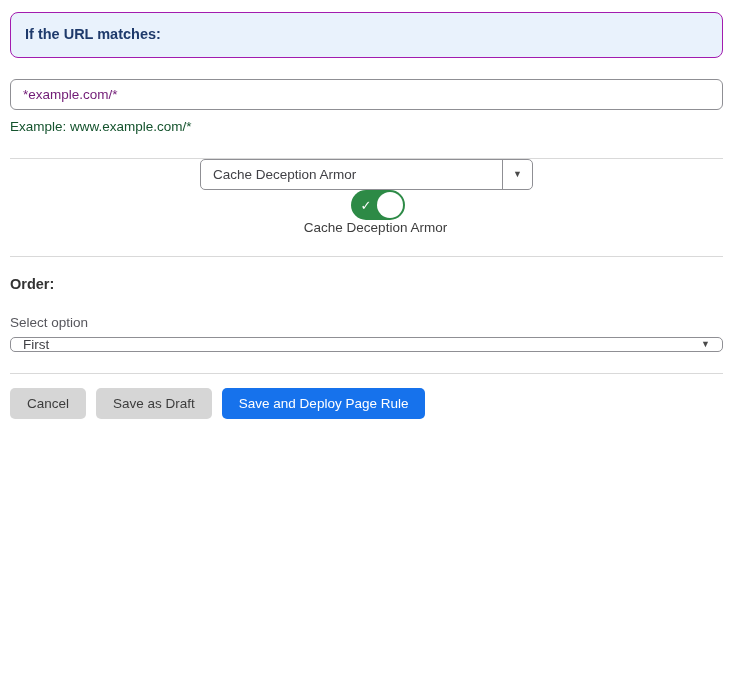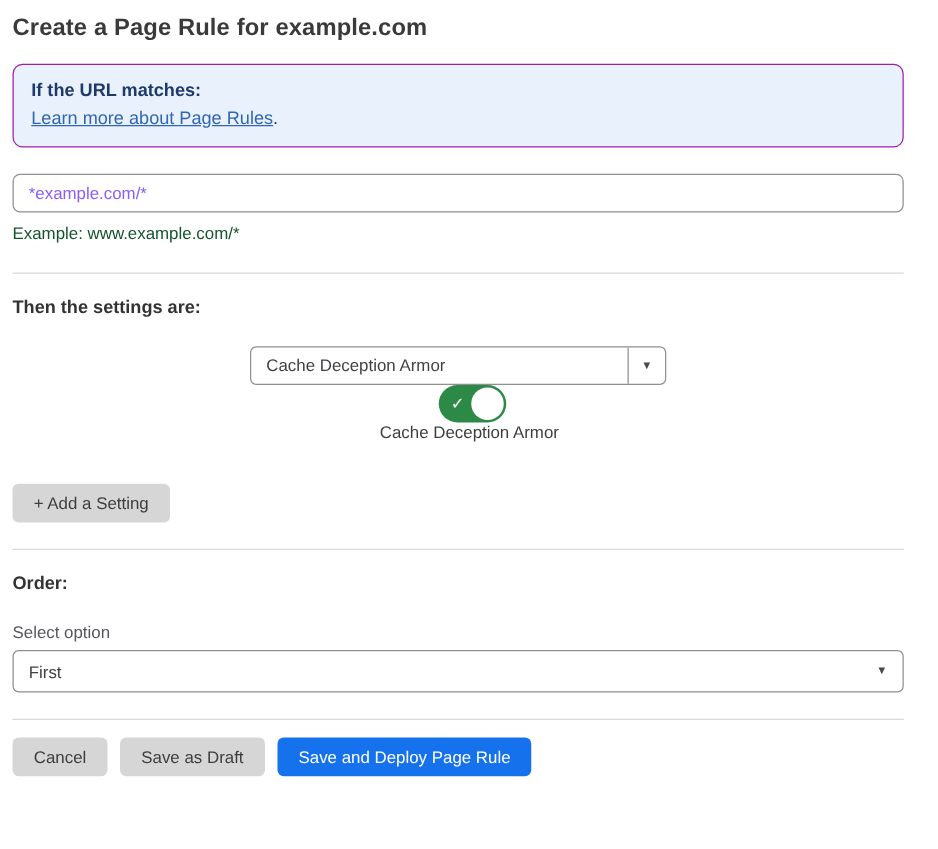--- a/index.html
+++ b/index.html
@@ -42,21 +42,21 @@
     margin-bottom: 7px;
   }
 
   .text-input {
     width: 100%;
     height: 31px;
     border: 1px solid #8f8f94;
     border-radius: 6px;
     padding: 0 12px;
     font-size: 13.5px;
-    color: #8b5cf6;
+    color: #701a75;
     font-family: "Liberation Sans", "DejaVu Sans", sans-serif;
     background: #fff;
     outline: none;
   }
 
   .helper-text {
     font-size: 13.5px;
     color: #14532d;
     margin-top: 7px;
     line-height: 20px;
@@ -108,21 +108,21 @@
     font-size: 9px;
     color: #4a4a4a;
     line-height: 1;
   }
   .setting-select { width: 333px; }
 
   .full-select {
     position: relative;
     border: 1px solid #8f8f94;
     border-radius: 5px;
-    height: 34px;
+    height: 15px;
     background: #fff;
     display: flex;
     align-items: center;
     padding: 0 12px;
     font-size: 13.5px;
     color: #414146;
     cursor: pointer;
   }
   .full-select .arrow-glyph {
     position: absolute;
@@ -182,50 +182,46 @@
 
   .add-setting-btn { margin-top: 34px; }
 
   .actions { margin-top: 14px; display: flex; gap: 10px; }
 </style>
 </head>
 <body>
 
 <div class="wrap">
 
-  <h1 class="page-title">Create a Page Rule for example.com</h1>
 
   <div class="info-box">
     <div class="info-heading">If the URL matches:</div>
-    <div><a>Learn more about Page Rules</a><span>.</span></div>
   </div>
 
   <input class="text-input" type="text" value="*example.com/*" style="">
   <div class="helper-text">Example: www.example.com/*</div>
 
   <hr class="divider">
 
-  <div class="section-heading">Then the settings are:</div>
 
 
   <div class="setting-row">
     <div class="select-box setting-select">
       <div class="select-value">Cache Deception Armor</div>
       <div class="select-arrow-section">
         <span class="arrow-glyph">▼</span>
       </div>
     </div>
     <div class="toggle">
       <span class="check">✓</span>
       <span class="knob"></span>
     </div>
     <div class="toggle-label">Cache Deception Armor</div>
   </div>
 
-  <button class="btn btn-gray add-setting-btn">+ Add a Setting</button>
 
   <hr class="divider">
 
   <div class="section-heading">Order:</div>
 
   <div class="field-label">Select option</div>
 
   <div class="full-select">
     <span>First</span>
     <span class="arrow-glyph">▼</span>

